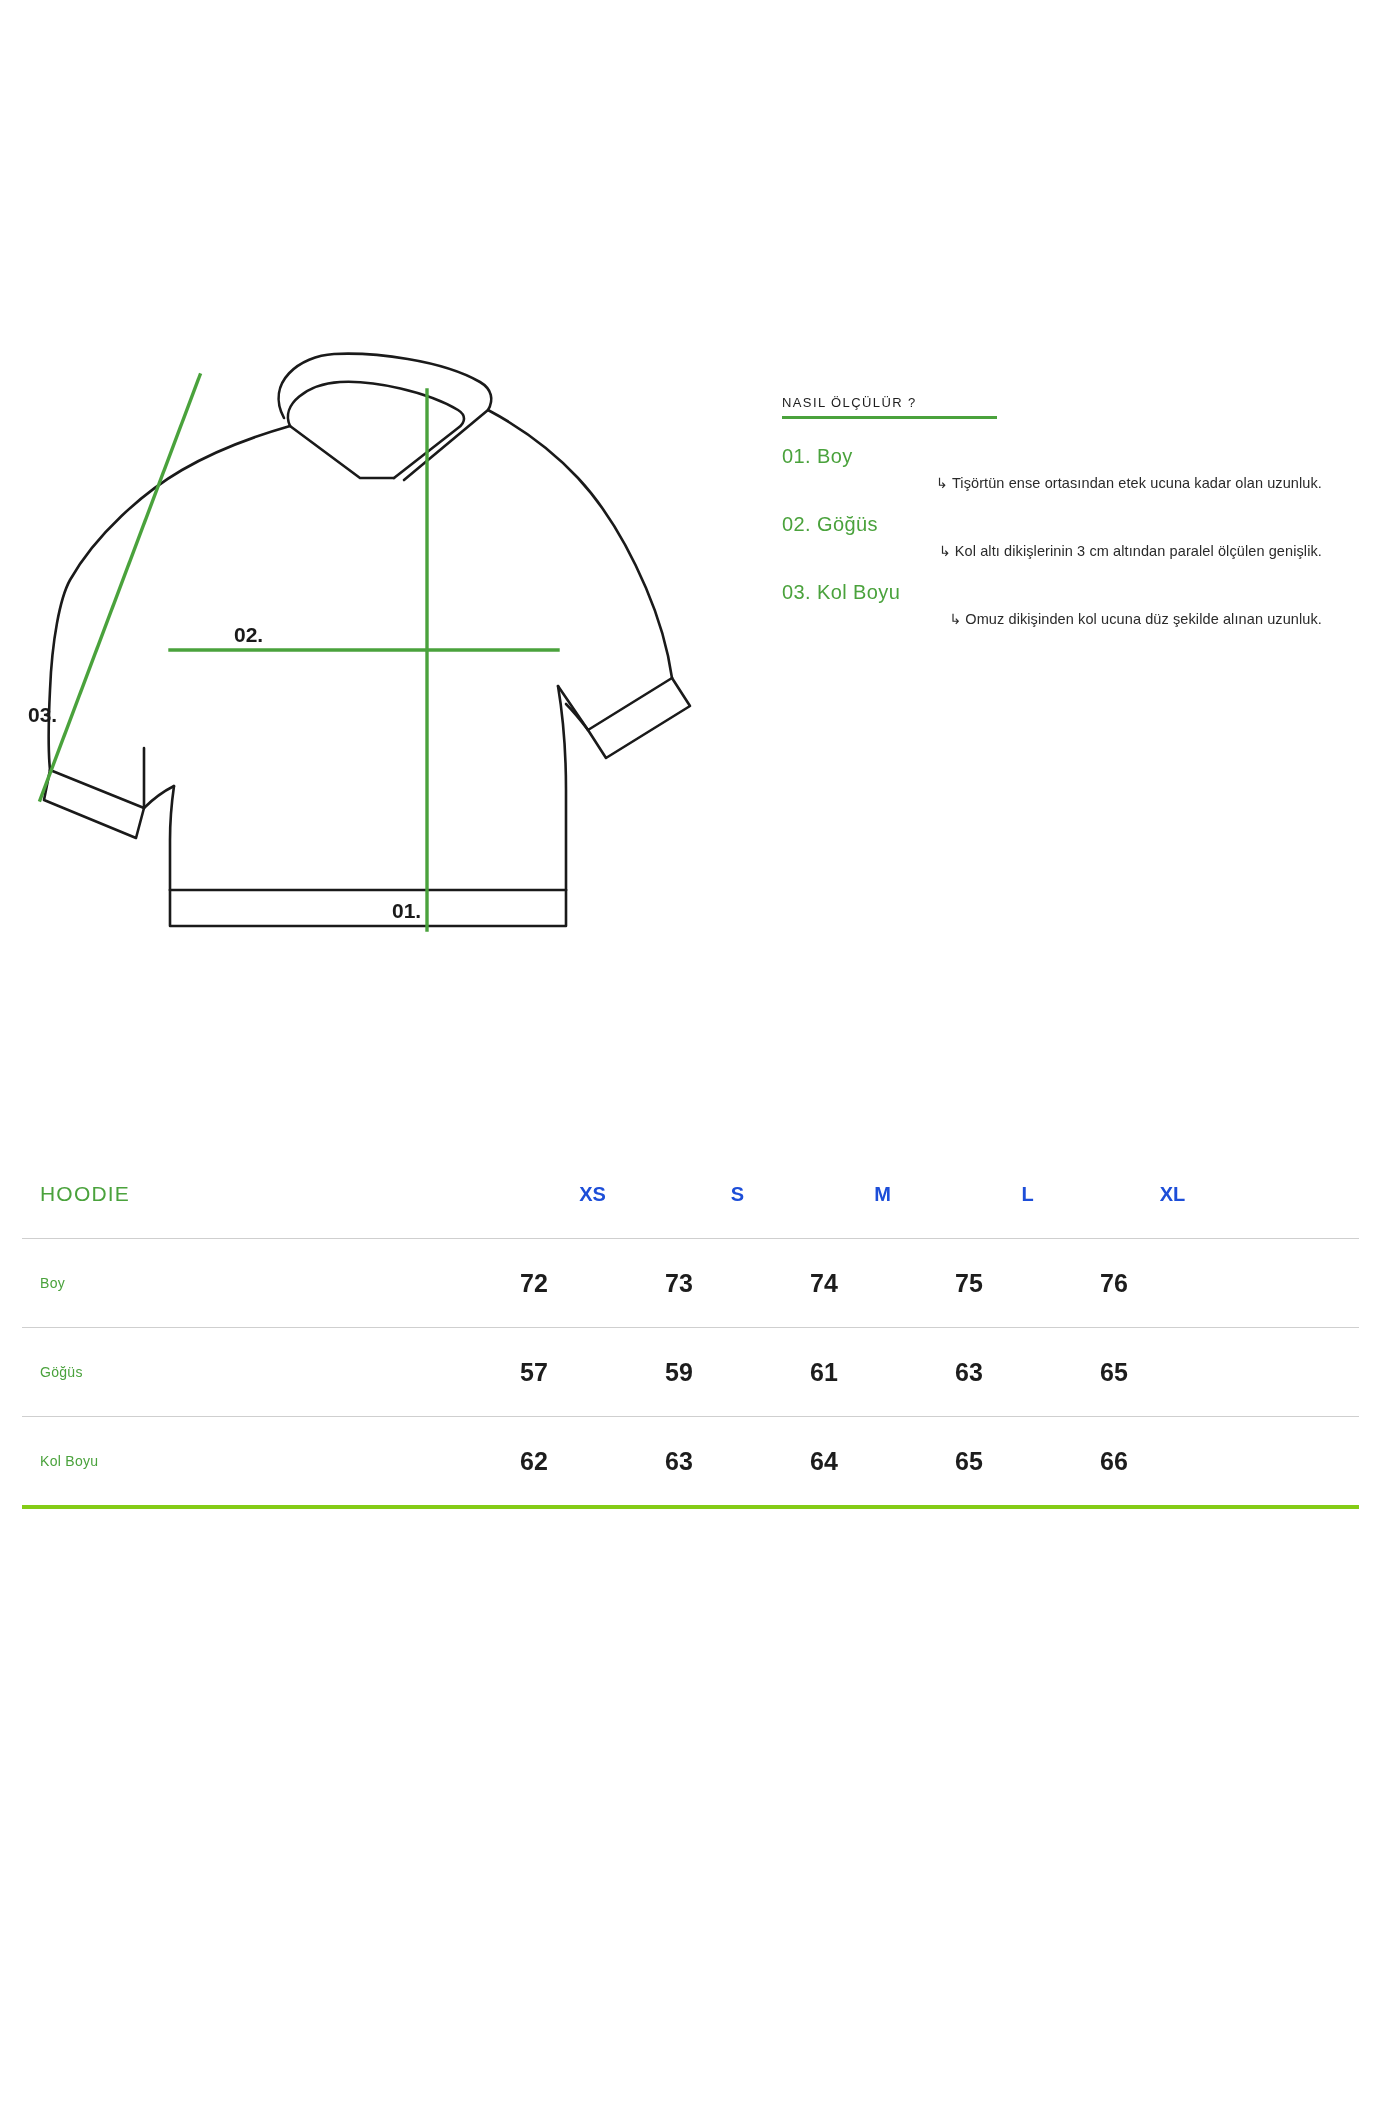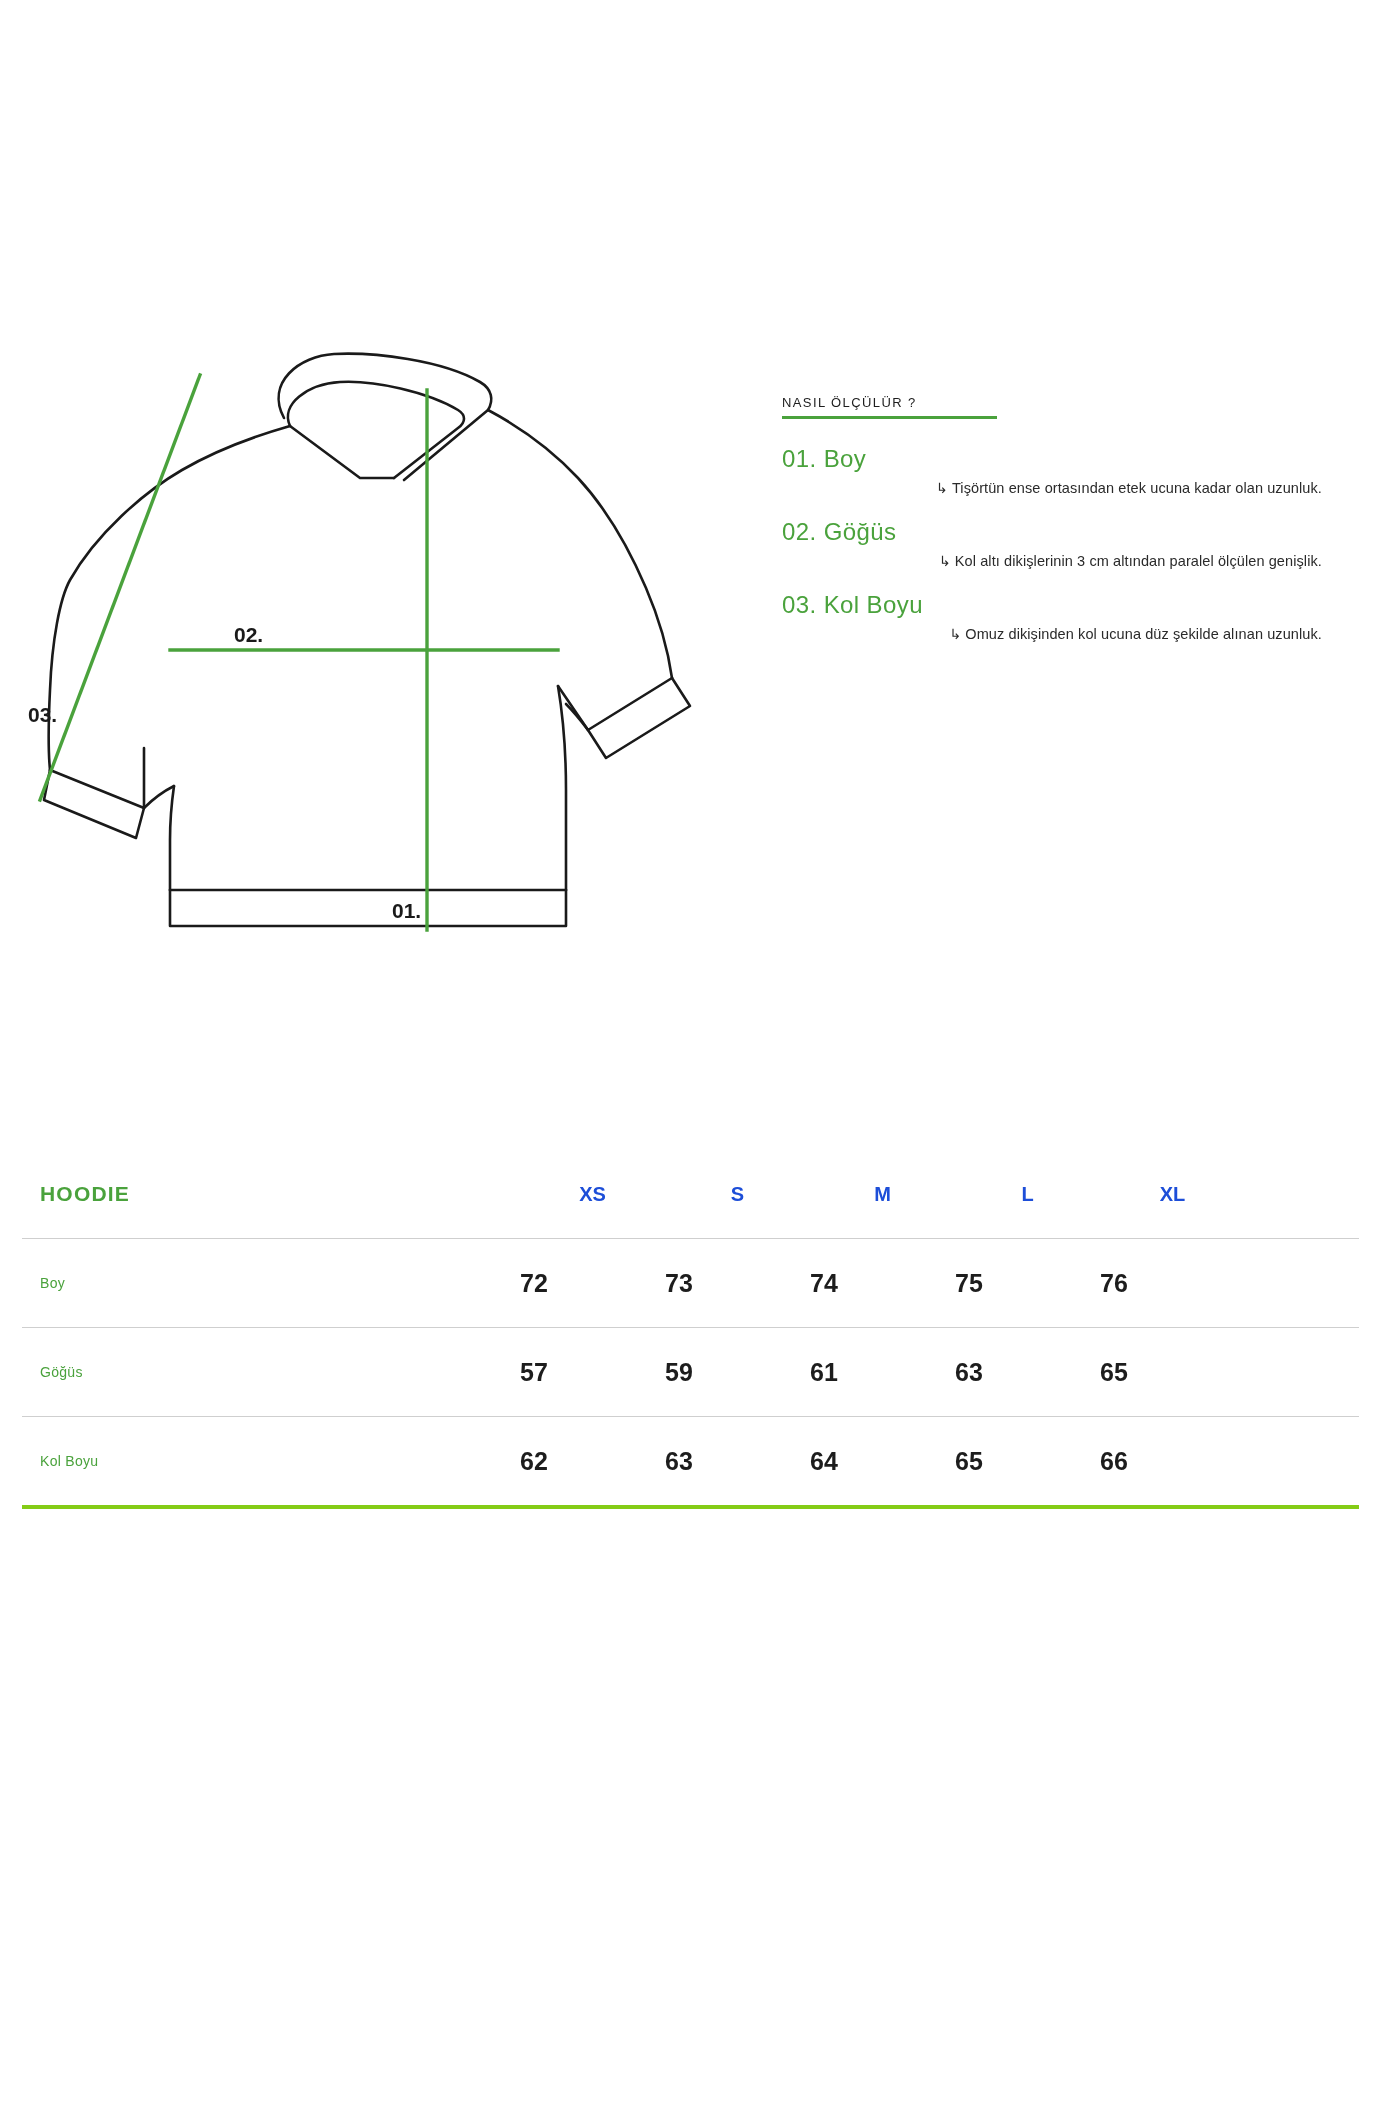--- a/index.html
+++ b/index.html
@@ -55,21 +55,21 @@
     width: 215px;
     height: 3px;
     background: #4aa23c;
     margin-bottom: 26px;
   }
   .legend-item {
     margin-bottom: 4px;
   }
   .legend-item-title {
     color: #4aa23c;
-    font-size: 24px;
+    font-size: 20px;
     letter-spacing: 0.4px;
     margin-bottom: 7px;
   }
   .legend-item-desc {
     color: #2a2a2a;
     font-size: 14.5px;
     letter-spacing: 0.1px;
     margin-bottom: 22px;
     text-align: right;
   }
@@ -107,21 +107,21 @@
     font-size: 14px;
     font-weight: normal;
     text-align: left;
     padding-left: 18px !important;
     letter-spacing: 0.3px;
     width: 480px;
   }
   .head-label {
     color: #4aa23c;
     font-size: 21px;
-    font-weight: bold;
+    font-weight: normal;
     letter-spacing: 1.2px;
   }
   .size-col {
     color: #1d4ed8;
     font-size: 20px;
     font-weight: bold;
     text-align: center;
     width: 145px;
   }
   .val-cell {

